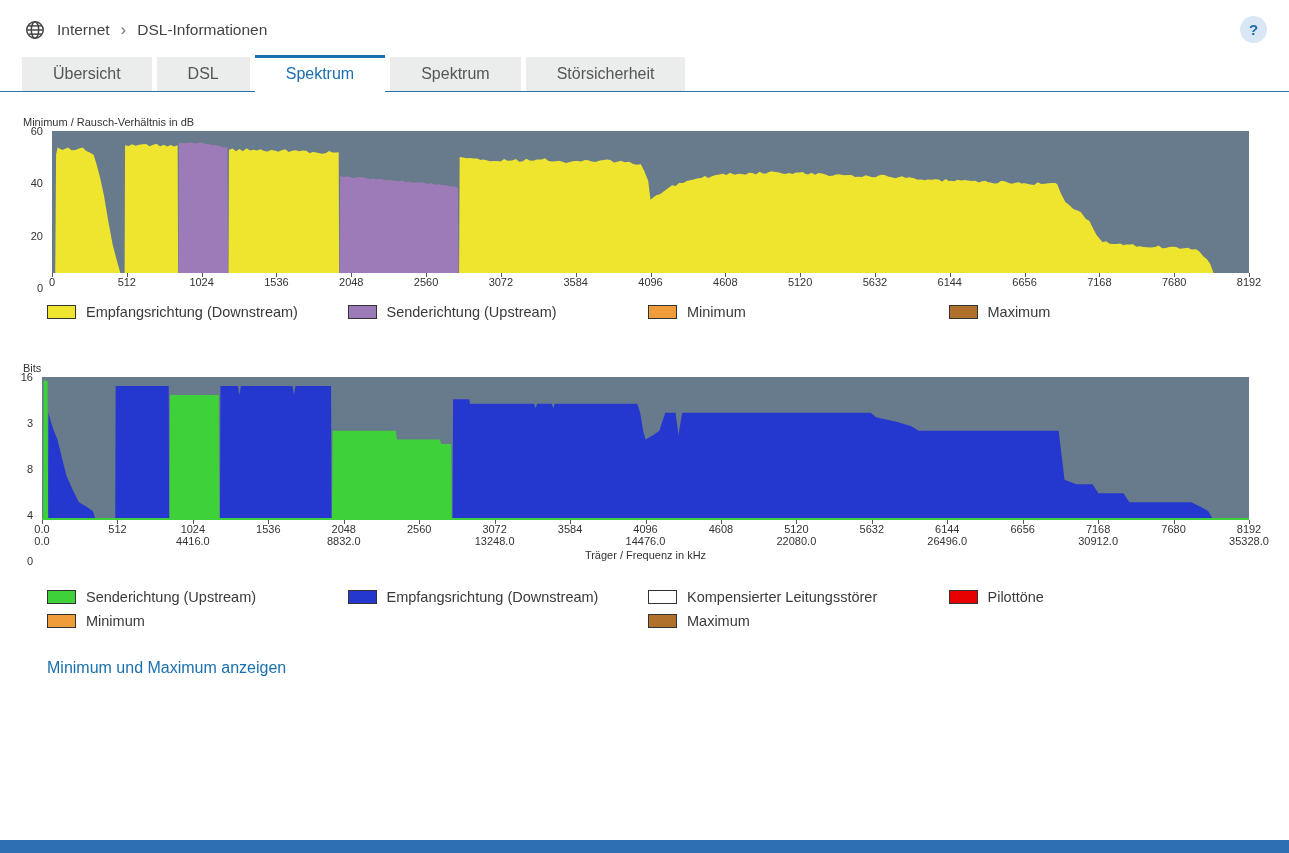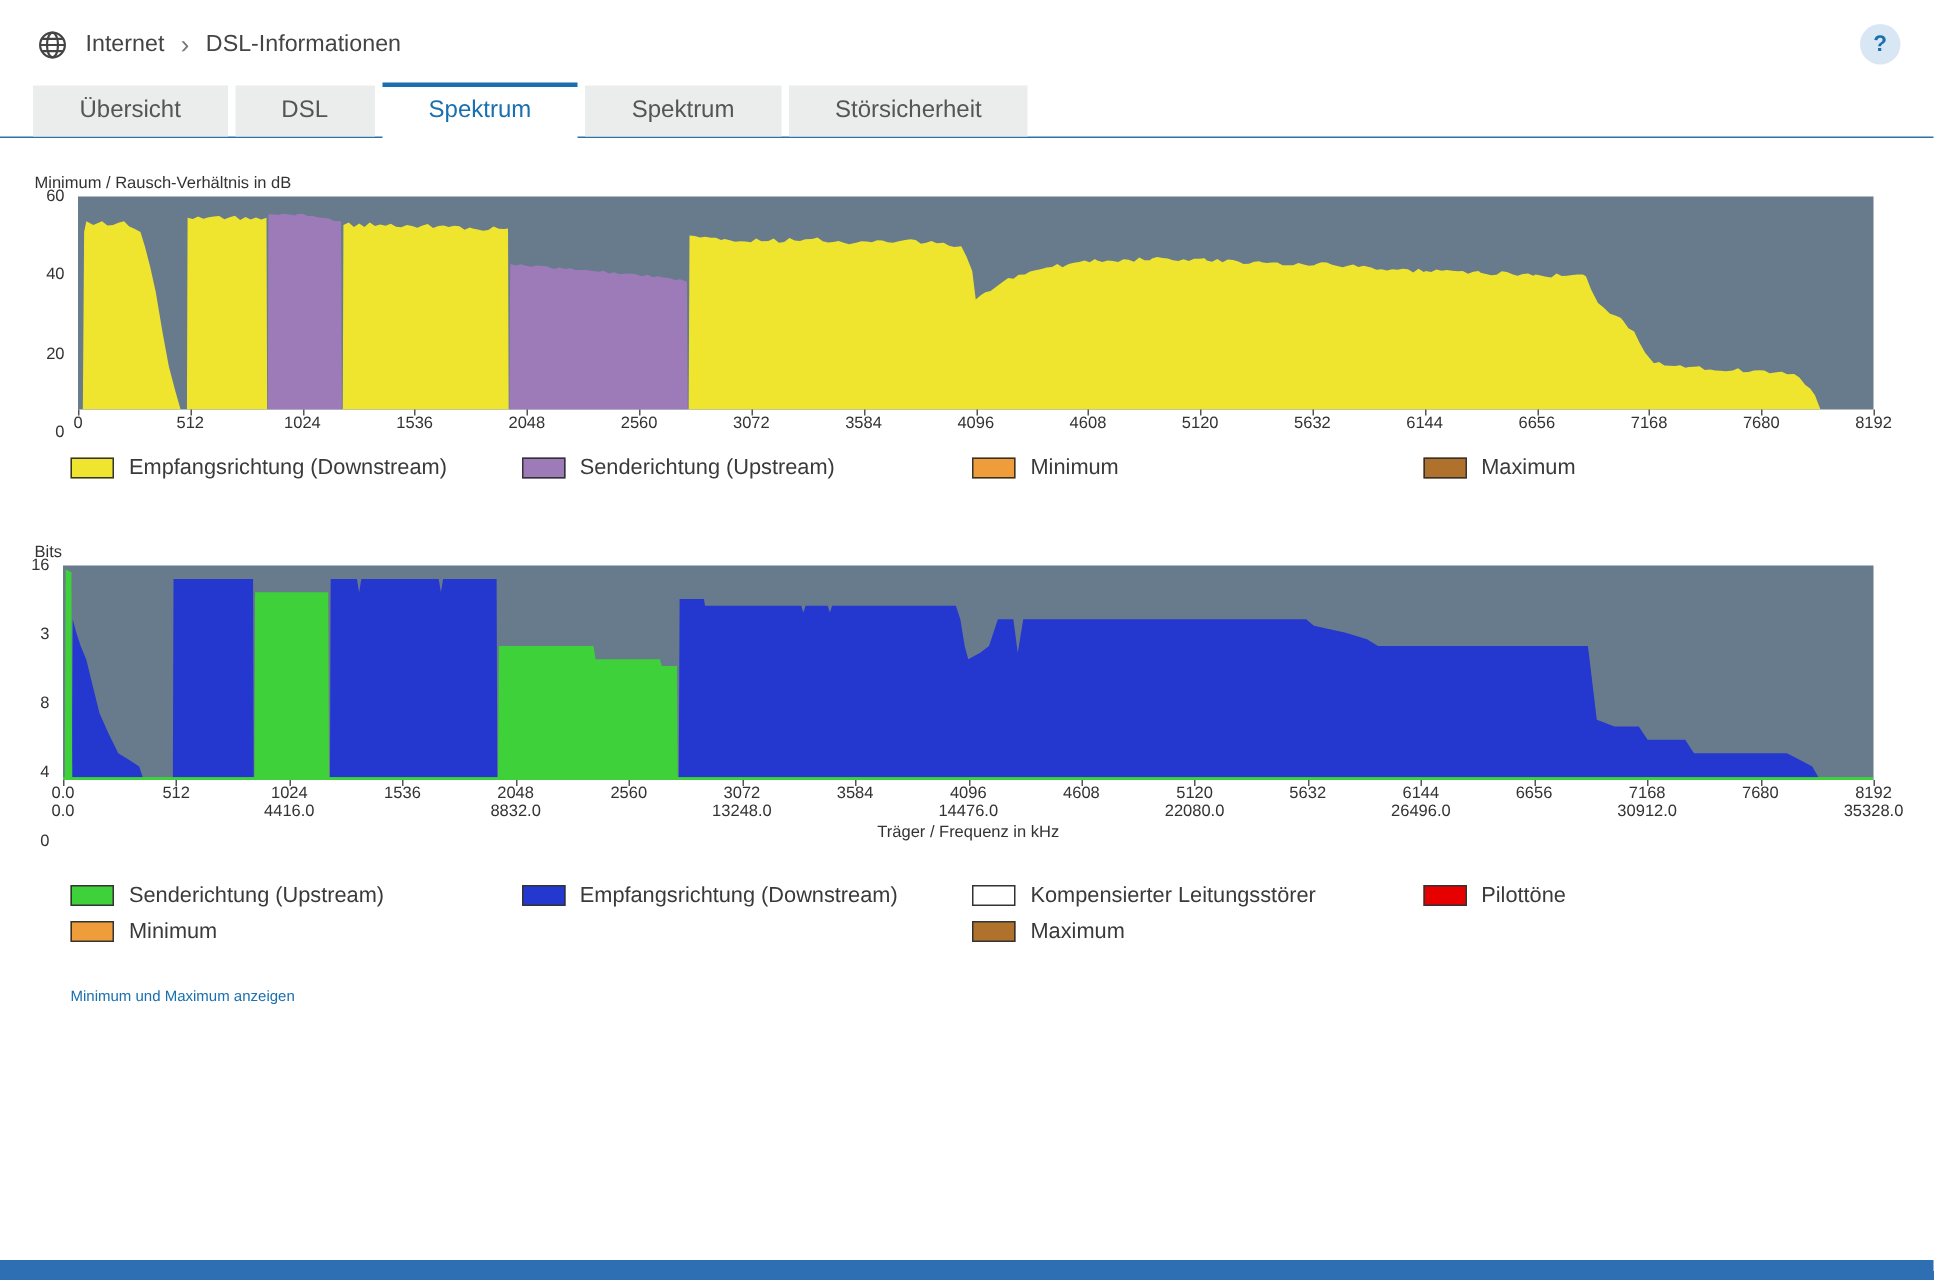--- a/index.html
+++ b/index.html
@@ -43,21 +43,21 @@
   .freqrow{position:relative;height:12px;font-size:11px;color:#333;}
   .freqrow span{position:absolute;top:0;transform:translateX(-50%);white-space:nowrap;}
   .xlabel{text-align:center;font-size:11px;color:#333;margin-top:2px;}
 
   .legend{display:grid;grid-template-columns:repeat(4,1fr);row-gap:8px;margin:16px 0 0 24px;
           font-size:14.5px;color:#3a3a3a;}
   .c2 .legend{margin-top:28px;}
   .legend-item{display:flex;align-items:center;gap:10px;}
   .swatch{width:29px;height:14px;border:1px solid #333;box-sizing:border-box;flex:0 0 auto;}
 
-  .minmax-link{display:inline-block;margin:30px 0 0 24px;color:#1a6fae;font-size:10px;cursor:pointer;}
+  .minmax-link{display:inline-block;margin:30px 0 0 24px;color:#1a6fae;font-size:16px;cursor:pointer;}
 
   .bottombar{position:absolute;left:0;bottom:0;width:100%;height:13px;background:#2d6fb2;}
 </style>
 </head>
 <body>
 
 <div class="page">
 
   <header>
     <div class="crumbs">

